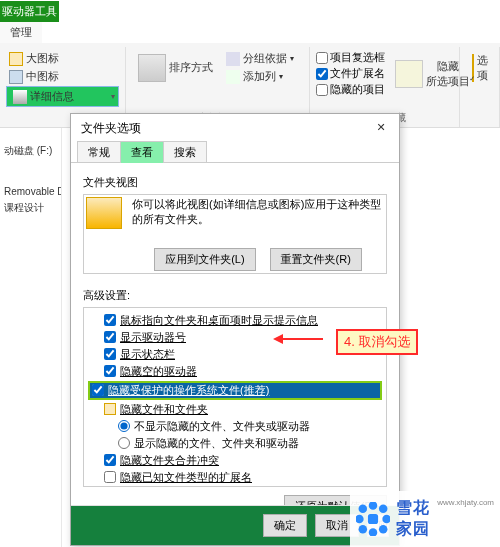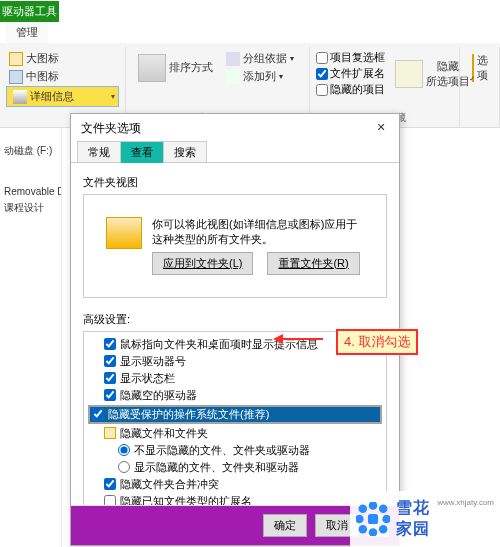--- a/index.html
+++ b/index.html
@@ -27,77 +27,77 @@
 .sidebar { width: 62px; border-right: 1px solid #e8e8e8; padding: 6px 3px; overflow: hidden; }
 .side-item { padding: 2px 1px; color: #333; white-space: nowrap; font-size: 10px;}
 
 
 .dialog { position: absolute; left: 70px; top: 113px; width: 330px; height: 433px; background: #fff; border: 1px solid #aaa; box-shadow: 2px 2px 8px rgba(0,0,0,.2); display: flex; flex-direction: column; }
 .dlg-title { display: flex; justify-content: space-between; align-items: center; padding: 6px 8px 4px 10px; }
 .dlg-title span { font-size: 12px; }
 .close-x { width: 20px; height: 16px; text-align: center; cursor: pointer; color: #333; }
 .dlg-tabs { display: flex; padding: 0 6px; }
 .dlg-tab { padding: 3px 10px; border: 1px solid #ccc; border-bottom: none; background: #f4f4f4; margin-right: -1px; cursor: pointer;}
-.dlg-tab.active { background: #14b8a6; position: relative; z-index: 2; }
+.dlg-tab.active { background: #86efac; position: relative; z-index: 2; }
 .dlg-body { border-top: 1px solid #ccc; margin-top: -1px; flex: 1; padding: 12px 12px 8px; overflow: hidden; }
 
 .section-label { margin-bottom: 4px; }
-.folder-view-box { border: 1px solid #ccc; padding: 22px; display: flex; gap: 10px; align-items: flex-start; margin-bottom: 14px;}
+.folder-view-box { border: 1px solid #ccc; padding: 2px; display: flex; gap: 10px; align-items: flex-start; margin-bottom: 14px;}
 .folder-icon { width: 36px; height: 32px; background: linear-gradient(#fceabb,#f8b500); border: 1px solid #d9a400; }
 .view-text { flex: 1; font-size: 11px; line-height: 1.4; }
-.view-btns { display: flex; gap: 14px; margin-top: 4px; text-decoration: underline; }
+.view-btns { display: flex; justify-content: center; gap: 14px; margin-top: 20px; }
 .btn { padding: 3px 10px; border: 1px solid #adadad; background: #e1e1e1; cursor: pointer; font-size: 11px; }
 
 .adv-box { border: 1px solid #ccc; height: 180px; overflow: auto; padding: 4px 6px; }
 .tree-row { display: flex; align-items: center; gap: 4px; padding: 1px 0; white-space: nowrap; font-size: 11px;}
-.indent1 { padding-left: 14px; }
+.indent1 { padding-left: 14px; text-decoration: underline; }
 .indent2 { padding-left: 28px; }
 input[type=checkbox], input[type=radio] { width: 12px; height: 12px; accent-color: #0066cc; flex-shrink:0;}
-.highlight-row { background: #0a64a4; color: #fff; border: 2px solid #a3a3a3; margin: 1px -2px; padding: 0 2px; }
+.highlight-row { background: #0a64a4; color: #fff; border: 2px solid #84cc16; margin: 1px -2px; padding: 0 2px; }
 
 .restore-row { text-align: right; margin-top: 8px; }
-.dlg-buttons { padding: 8px 10px; border-top: 1px solid #e0e0e0; background: #a21caf; display: flex; justify-content: flex-end; gap: 8px; }
+.dlg-buttons { padding: 8px 10px; border-top: 1px solid #e0e0e0; background: #15803d; display: flex; justify-content: flex-end; gap: 8px; }
 
 
 .arrow-svg { position: absolute; left: 273px; top: 332px; pointer-events: none; }
 .callout { position: absolute; left: 336px; top: 329px; border: 2px solid #ff2a2a; background: #fef9c3; color: #ff2a2a; padding: 2px 6px; font-size: 13px; font-weight: 500; }
 
 
 .watermark { position: absolute; right: 0; bottom: 0; width: 150px; height: 56px; background: rgba(255,255,255,.92); display: flex; align-items: center; gap: 6px; padding: 6px; }
 .wm-logo { width: 34px; height: 34px; flex-shrink:0;}
 .wm-text { display: flex; flex-direction: row; }
 .wm-cn { color: #2a5fcc; font-size: 16px; font-weight: bold; letter-spacing: 1px; }
 .wm-url { color: #888; font-size: 8px; }
 </style>
 </head>
 <body>
 
 <div class="ribbon-tabs">
   <div class="ribbon-tab active">驱动器工具</div>
 </div>
-<div style="display:flex;padding-left:6px;">
+<div style="display:flex;">
   <div class="ribbon-subtab">管理</div>
 </div>
 
 <div class="ribbon">
   <div class="ribbon-group" style="width:130px;">
     <div>
     <div class="ribbon-row">
       <span class="ribbon-btn">
             <span class="icon-box" style="background:#fceabb;border:1px solid #d9a400;"></span>
             <span>大图标</span>
           </span>
     </div>
     <div class="ribbon-row">
       <span class="ribbon-btn">
             <span class="icon-box" style="background:#cde;border:1px solid #89a;"></span>
             <span>中图标</span>
           </span>
     </div>
-    <div class="ribbon-row" style="border:1px solid #8bb8e8;background:#fde047;padding:1px 3px;">
+    <div class="ribbon-row" style="border:1px solid #8bb8e8;background:#22c55e;padding:1px 3px;">
       <span class="ribbon-btn">
             <span class="icon-box" style="background:linear-gradient(#fff,#aaa);"></span>
             <span>详细信息</span>
           </span>
       <span style="flex:1"></span>
           <span style="font-size:8px;color:#555;">▾</span>
     </div>
     </div>
   </div>
 

